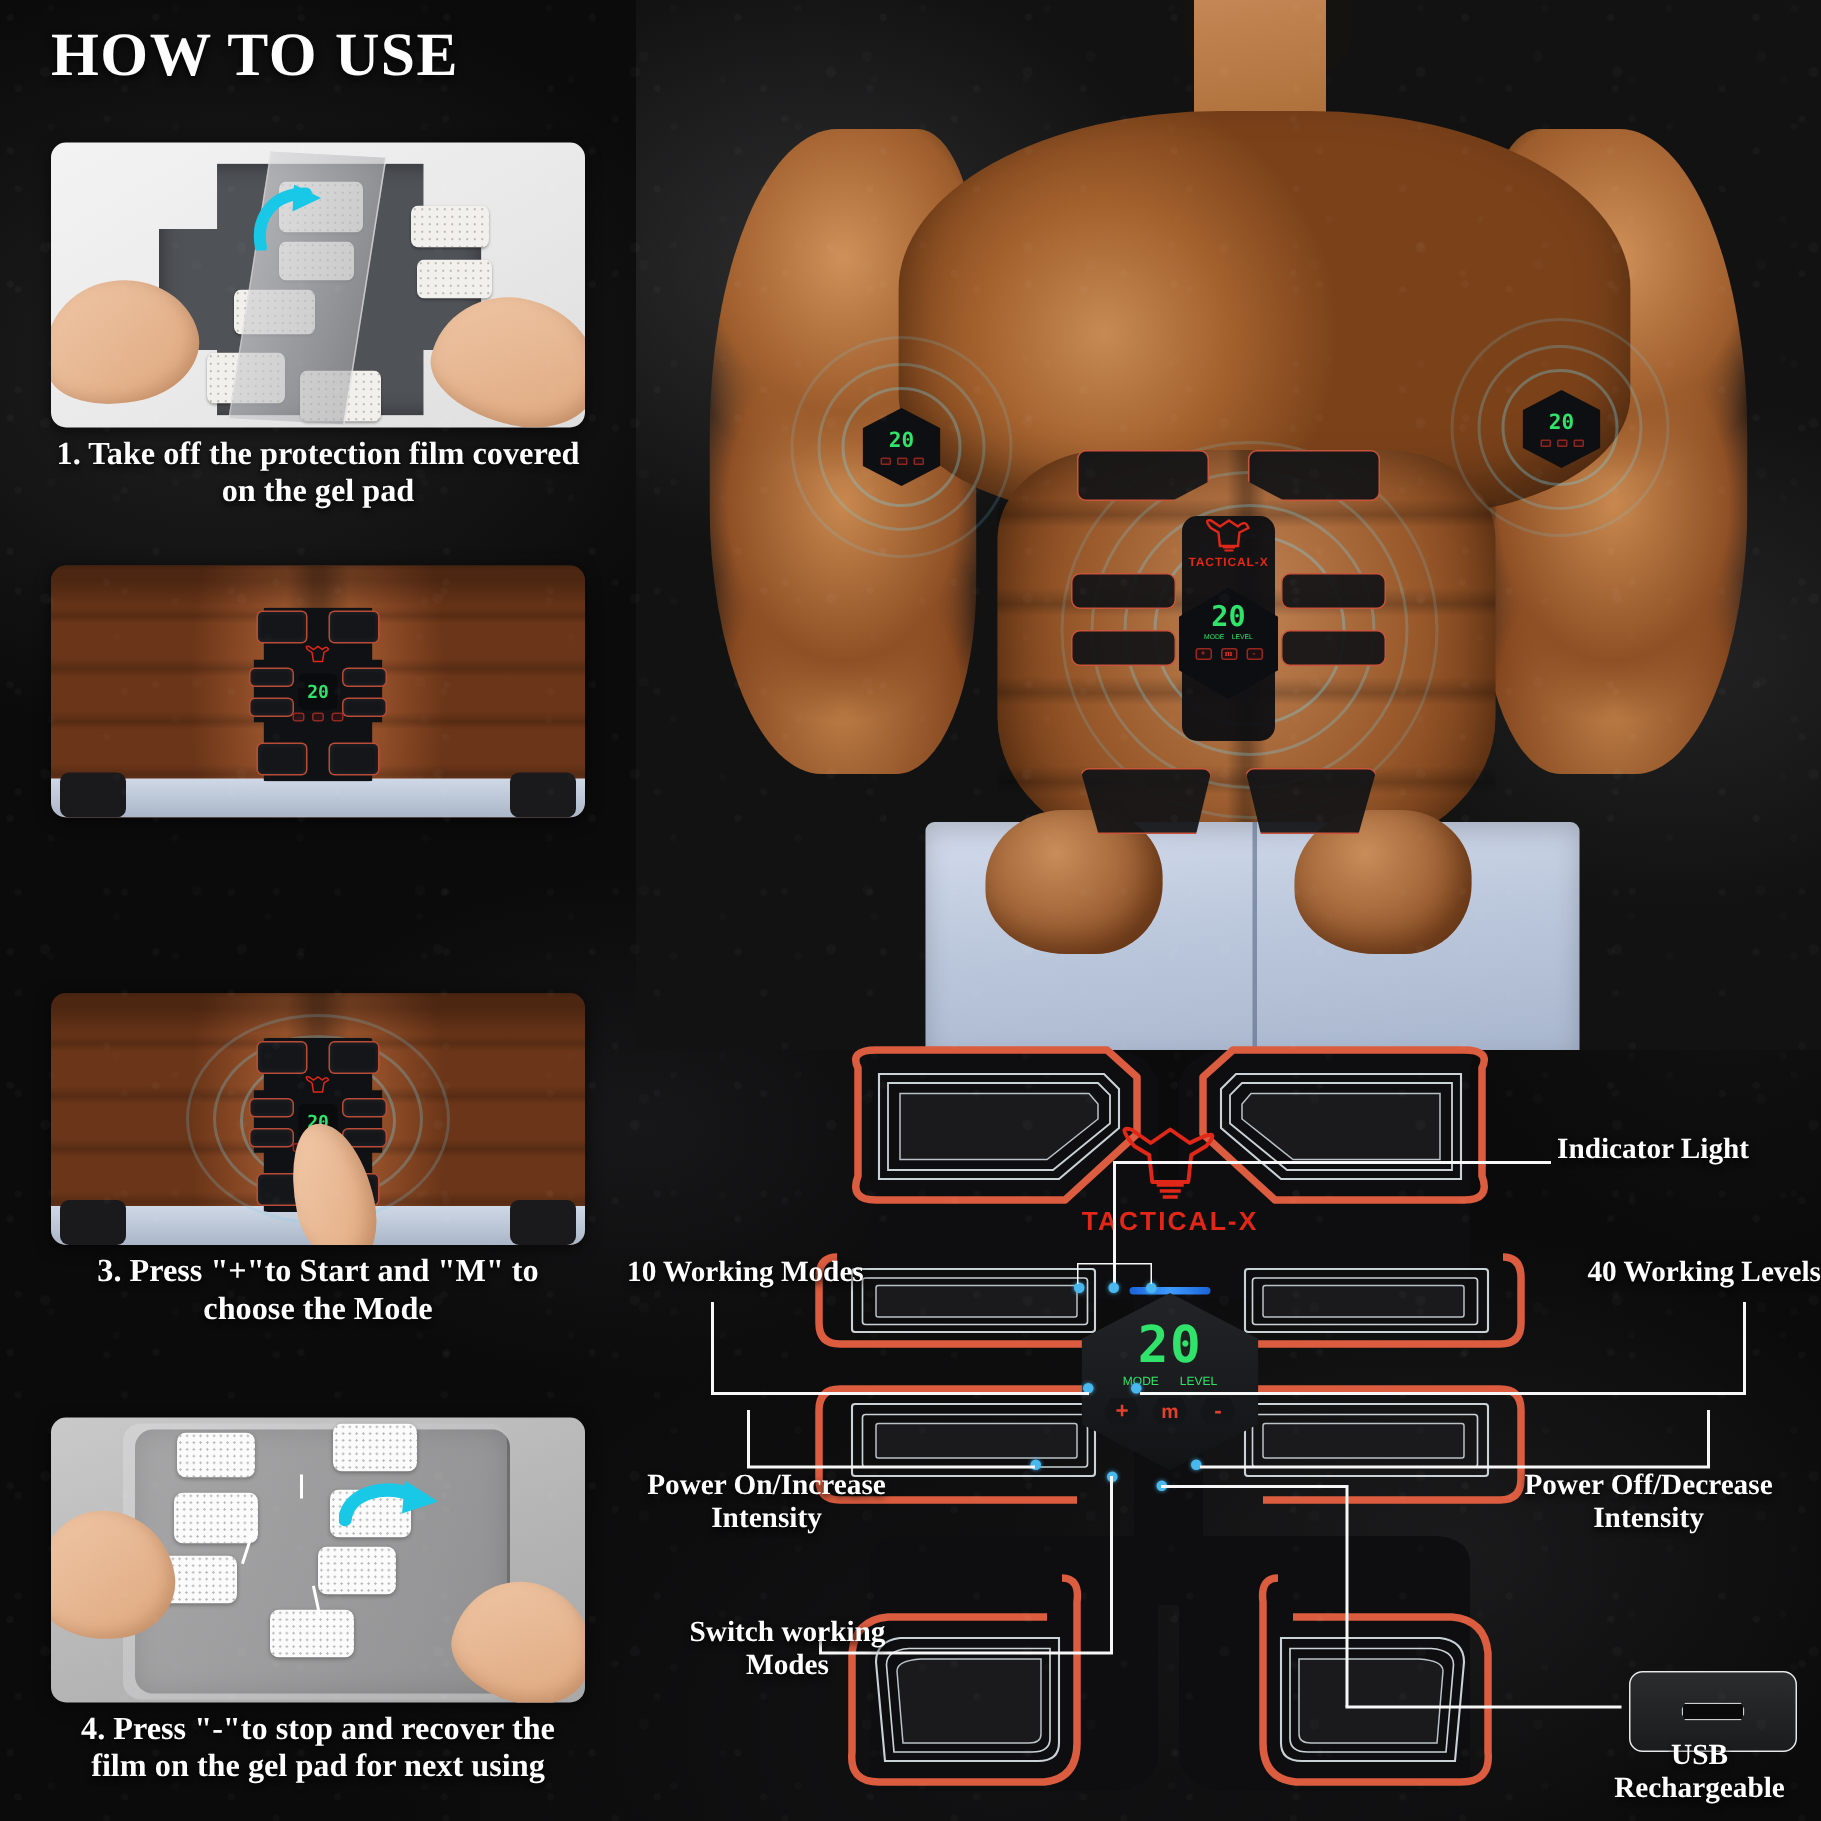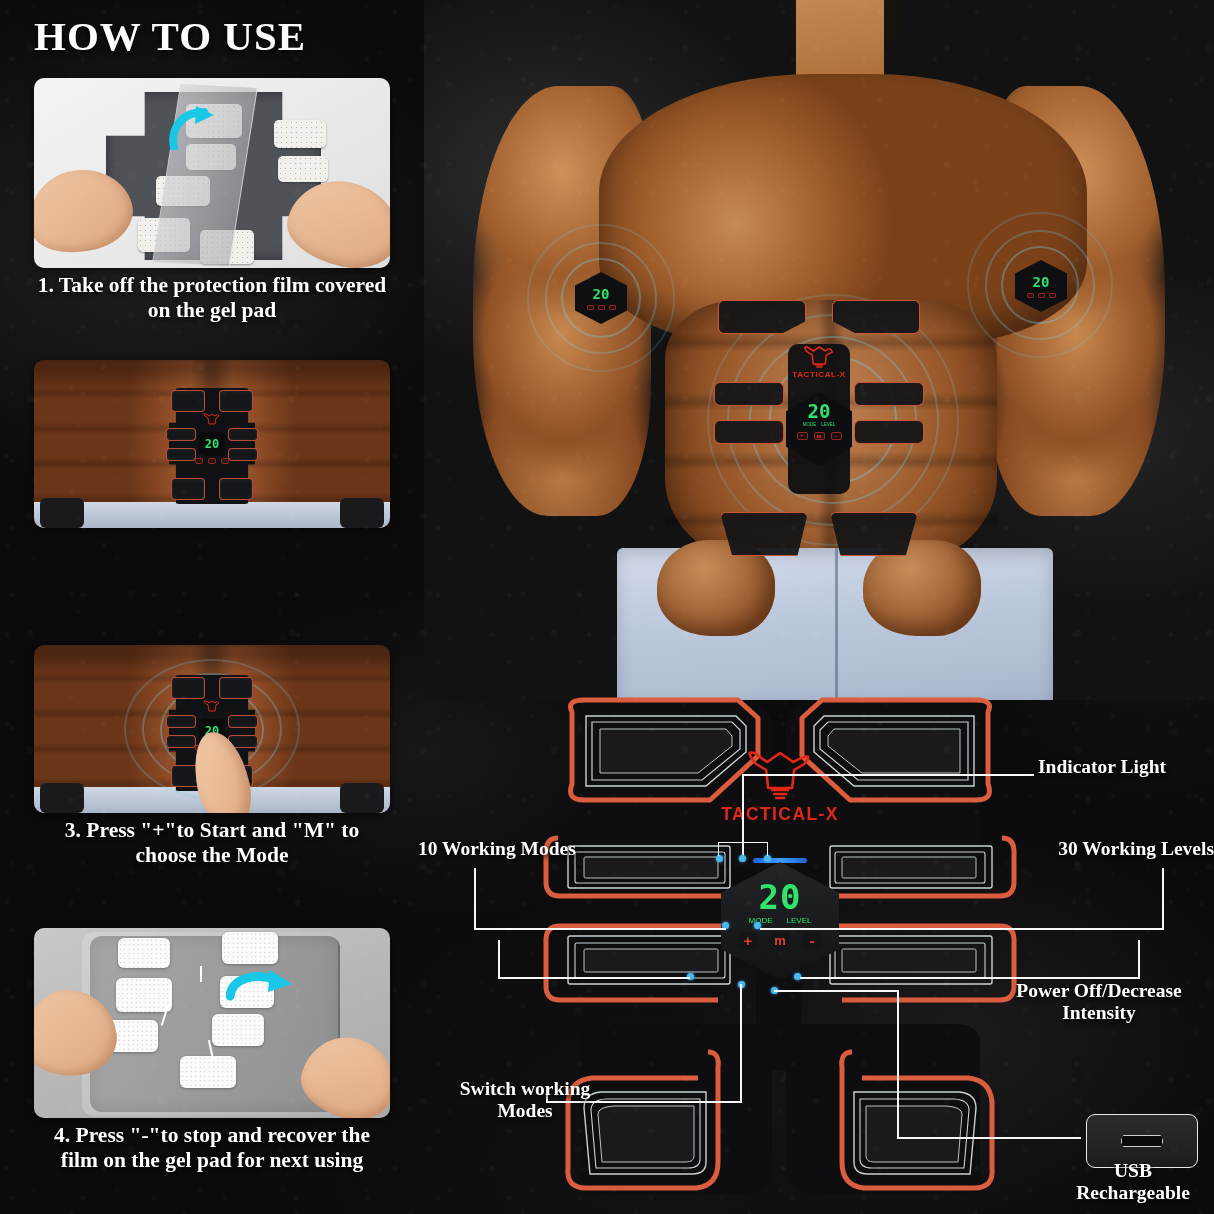--- a/index.html
+++ b/index.html
@@ -36,21 +36,21 @@
   }
 
   
   .how-title{
     position:absolute; left:34px; top:12px;
     font-size:41px; font-weight:bold; letter-spacing:1px;
     color:#fdfdfd; text-shadow:0 2px 6px rgba(0,0,0,.9);
     font-family:"Liberation Serif", serif;
   }
 
-  .step{ position:absolute; left:34px; width:356px; }
+  .step{ position:absolute; left:34px; width:356px;margin-top:17px; }
   .step-photo{
     width:356px; border-radius:10px; overflow:hidden; position:relative;
     box-shadow:0 2px 10px rgba(0,0,0,.6);
   }
   .step-cap{
     color:#fff; font-size:21.5px; font-weight:bold; line-height:1.18;
     text-align:center; margin-top:5px; text-shadow:0 2px 4px rgba(0,0,0,.9);
     font-family:"Liberation Serif", serif;
   }
 
@@ -603,22 +603,23 @@
 
     <div class="dot" style="left:355px;top:297px;"></div>
     <div class="lead" style="left:358px;top:300px;width:124px;height:1.6px;"></div>
     <div class="lead" style="left:481px;top:300px;width:1.6px;height:148px;"></div>
     <div class="lead" style="left:481px;top:447px;width:184px;height:1.6px;"></div>
 
     <div class="dlabel" style="left:622px;top:66px;">Indicator Light</div>
 
     <div class="dlabel" style="left:2px;top:148px;">10 Working Modes</div>
 
-    <div class="dlabel" style="right:0px;top:148px;text-align:right;">30 Working Levels</div>
-
+    <div class="dlabel" style="right:0px;top:148px;text-align:right;">40 Working Levels</div>
+
+    <div class="dlabel" style="left:0px;top:290px;width:190px;text-align:center;">Power On/Increase Intensity</div>
 
     <div class="dlabel" style="left:14px;top:388px;width:190px;text-align:center;">Switch working Modes</div>
 
     <div class="dlabel" style="right:0px;top:290px;width:230px;text-align:center;">Power Off/Decrease Intensity</div>
 
     <div class="usb-box">
       <div class="usb-port"></div>
     </div>
     <div class="usb-cap">USB Rechargeable</div>
   </div>

